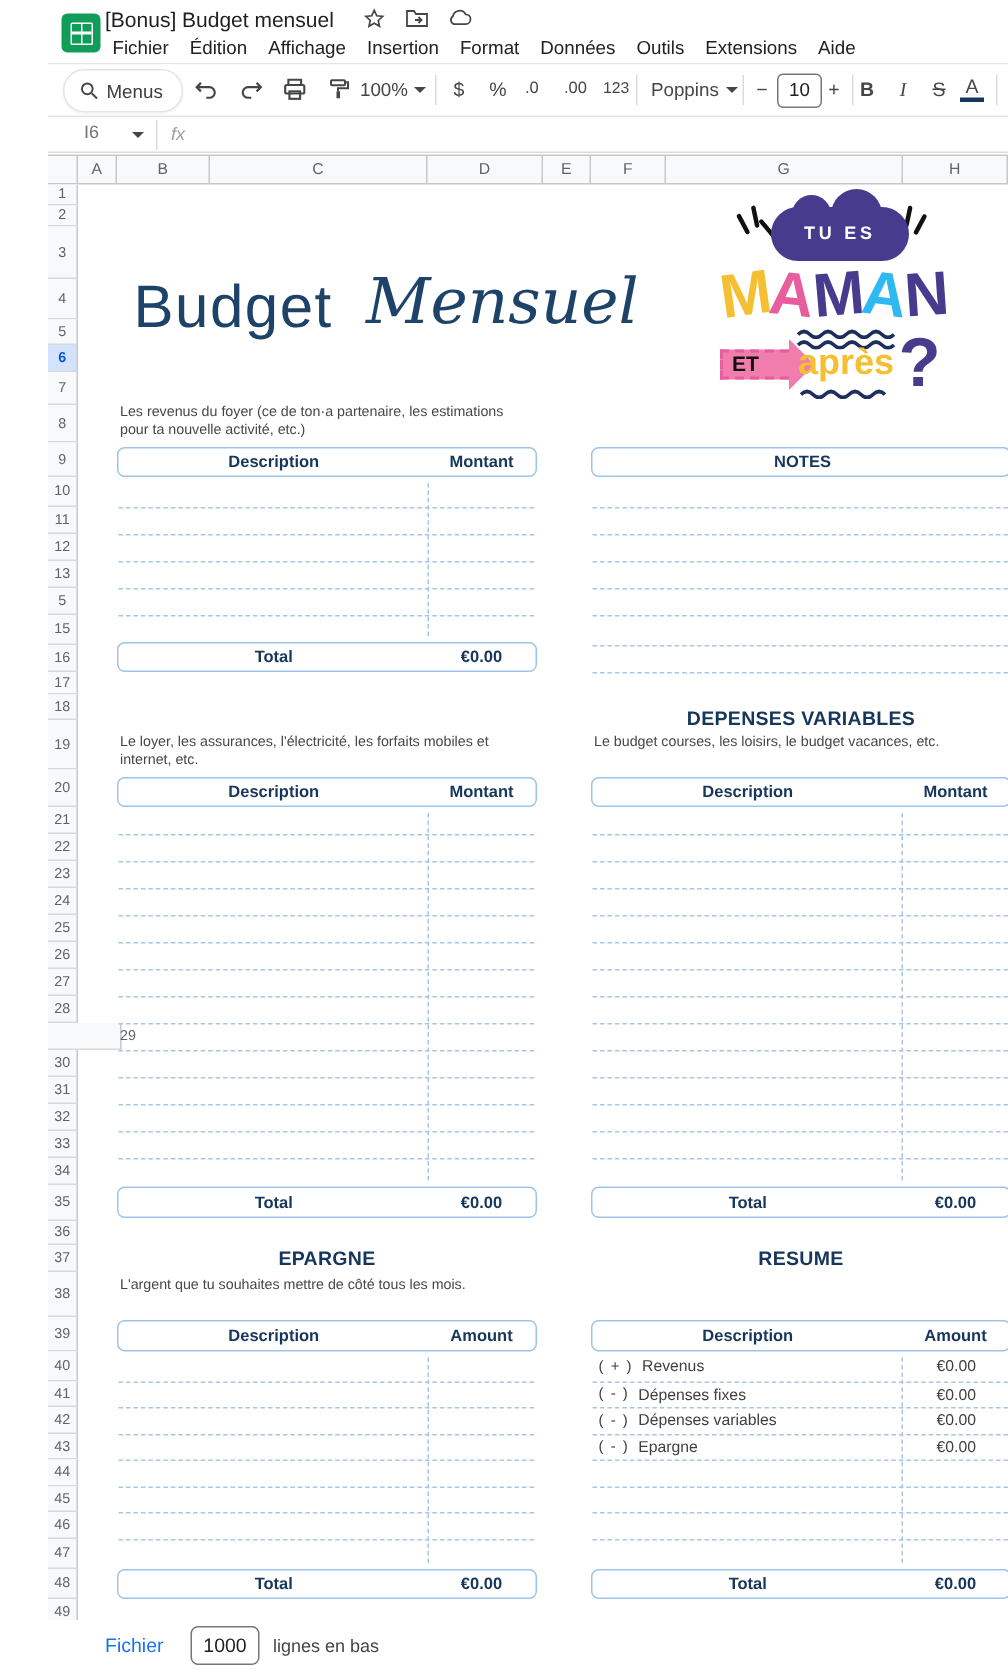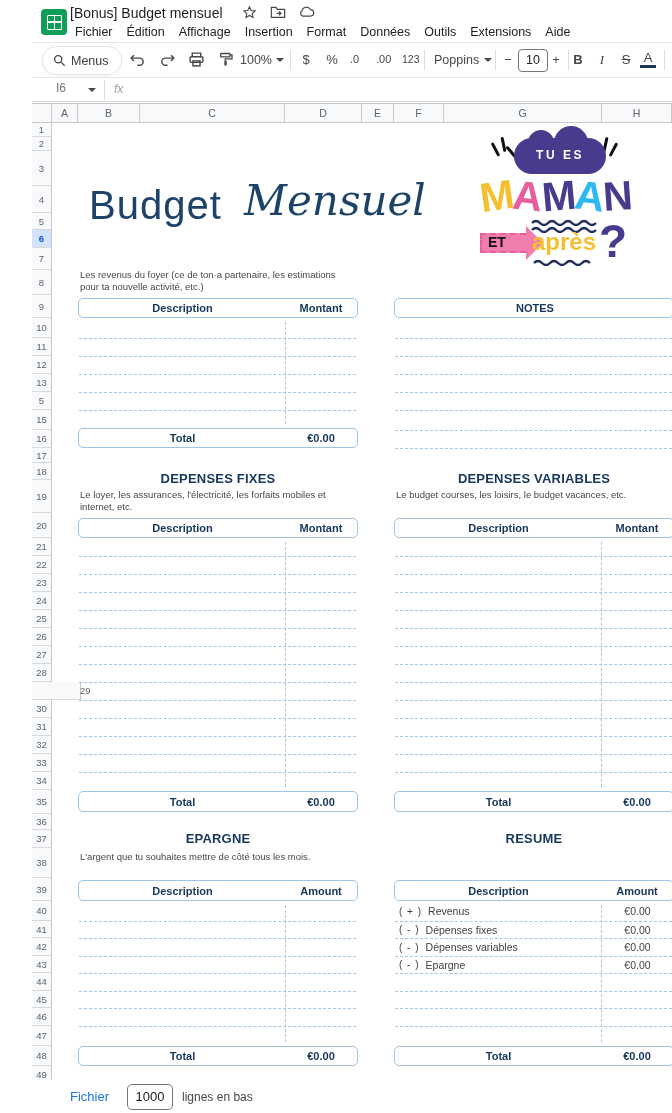--- a/index.html
+++ b/index.html
@@ -294,21 +294,20 @@
         <div class="abs et-txt">ET</div>
         <div class="abs apres-txt">après</div>
         <div class="abs q-txt">?</div>
         <svg class="abs" style="left:60px;top:128px;" width="62" height="8">
             <path d="M2 5 Q6 1 10 5 T18 5 T26 5 T34 5 T42 5 T50 5 T58 5" fill="none" stroke="#1d2e5f" stroke-width="2.4"></path>
           </svg>
       </div>
 
       <div class="abs sec-desc" style="left:48px;top:269px;width:276px;">Les revenus du foyer (ce de ton·a partenaire, les estimations pour ta nouvelle activité, etc.)</div>
 
-      <div class="abs sec-head navy" style="left:46px;top:471px;width:280px;">DEPENSES FIXES</div>
       <div class="abs sec-desc" style="left:48px;top:489px;width:276px;">Le loyer, les assurances, l'électricité, les forfaits mobiles et internet, etc.</div>
       <div class="abs sec-desc" style="left:364px;top:489px;width:278px;">Le budget courses, les loisirs, le budget vacances, etc.</div>
       <div class="abs sec-head navy" style="left:362px;top:471px;width:280px;">DEPENSES VARIABLES</div>
 
       <div class="abs sec-head navy" style="left:46px;top:831px;width:280px;">EPARGNE</div>
       <div class="abs sec-desc" style="left:48px;top:851px;width:276px;">L'argent que tu souhaites mettre de côté tous les mois.</div>
       <div class="abs sec-head navy" style="left:362px;top:831px;width:280px;">RESUME</div>
 
       <div class="abs tbox" style="left:46px;top:298px;width:280px;height:20px;">
         <span class="cell" style="left:0;width:207px;">Description</span>

